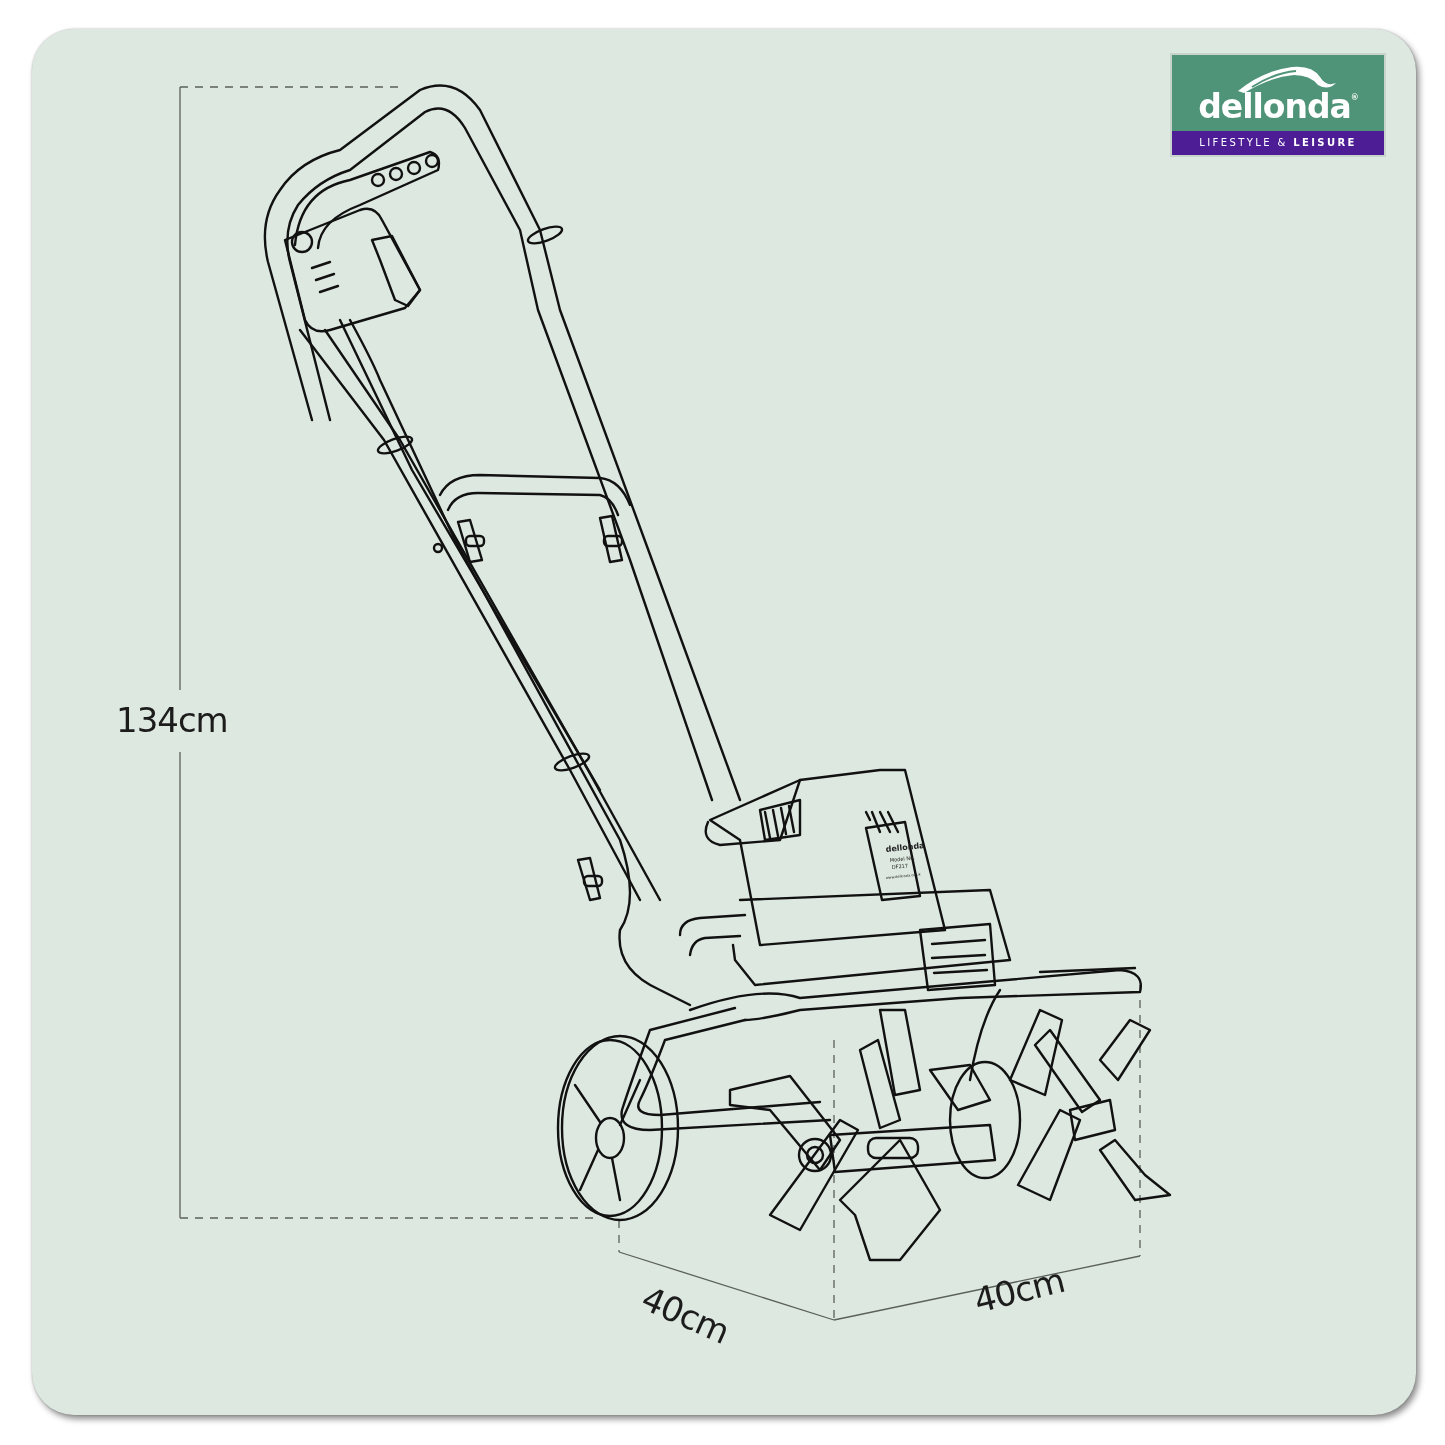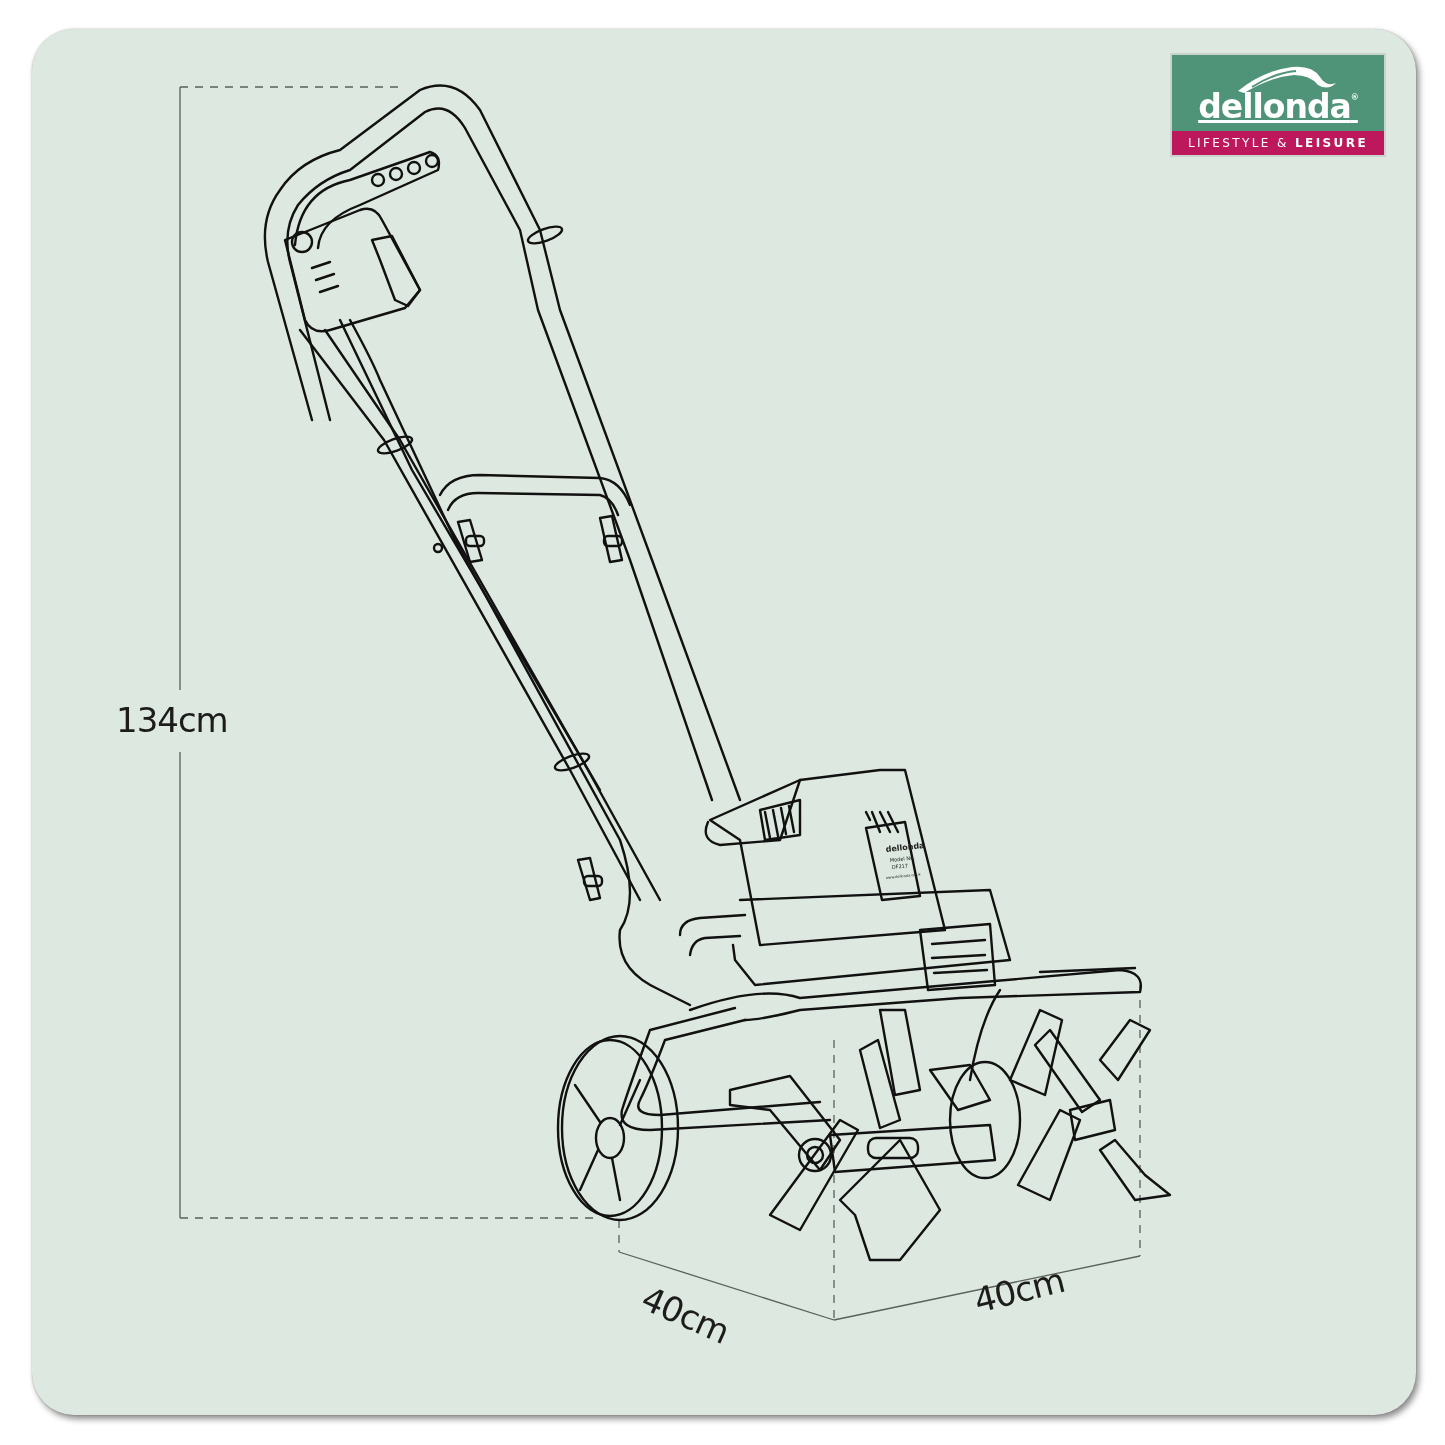--- a/index.html
+++ b/index.html
@@ -9,27 +9,27 @@
     background:#dde8e0; border-radius:42px;
     box-shadow: 3px 4px 6px rgba(0,0,0,0.45), 0 0 2px rgba(0,0,0,0.25);
   }
   .logo {
     position:absolute; left:1170px; top:53px; width:216px; height:104px;
     background:#4f9478; border:2px solid #c9d3cd; box-sizing:border-box;
   }
   .logo .brand {
     position:absolute; left:0; right:0; top:32px; text-align:center;
     color:#ffffff; font-family:"DejaVu Sans", sans-serif; font-weight:bold;
-    font-size:33px; letter-spacing:-1px;text-decoration:underline;
+    font-size:33px; letter-spacing:-1px;
   }
   .logo .brand sup { font-size:8px; vertical-align:top; position:relative; top:6px; }
   .logo .wave { position:absolute; left:60px; top:6px; }
   .logo .tagline {
-    position:absolute; left:0; right:0; bottom:0; height:24px; background:#be185d;
-    color:#ffffff; font-size:12px; letter-spacing:2.4px; text-align:center; line-height:24px;
+    position:absolute; left:0; right:0; bottom:0; height:24px; background:#4c1d95;
+    color:#ffffff; font-size:10px; letter-spacing:2.4px; text-align:center; line-height:24px;
     font-family:"DejaVu Sans", sans-serif;
   }
   .logo .tagline b { font-weight:bold; }
   .dim-label {
     position:absolute; color:#1c1c1c; font-family:"DejaVu Sans", sans-serif;
     font-size:34px; letter-spacing:-1px; white-space:nowrap;
   }
   #lbl-height { left:116px; top:700px; }
   #lbl-depth { left:652px; top:1278px; transform:rotate(24deg); transform-origin:left top; }
   #lbl-width { left:970px; top:1282px; transform:rotate(-14deg); transform-origin:left top; }

